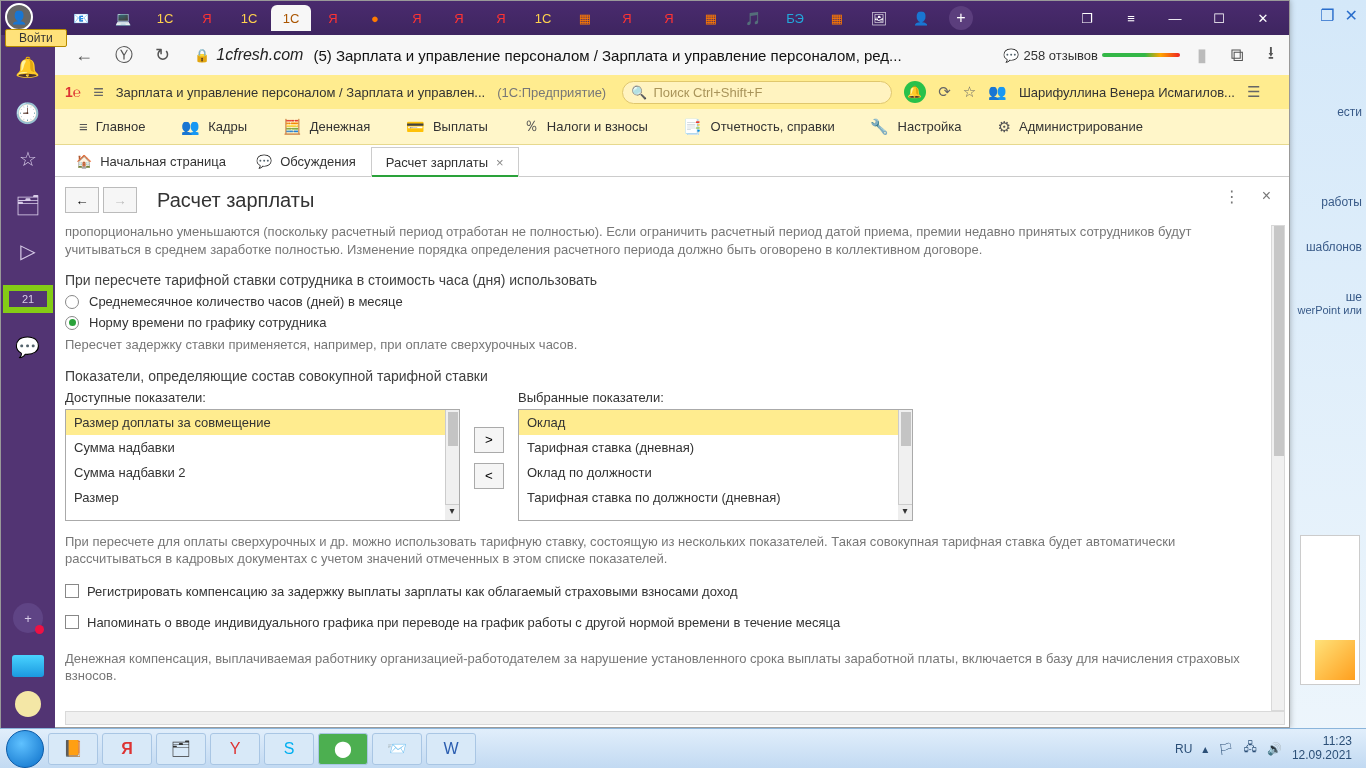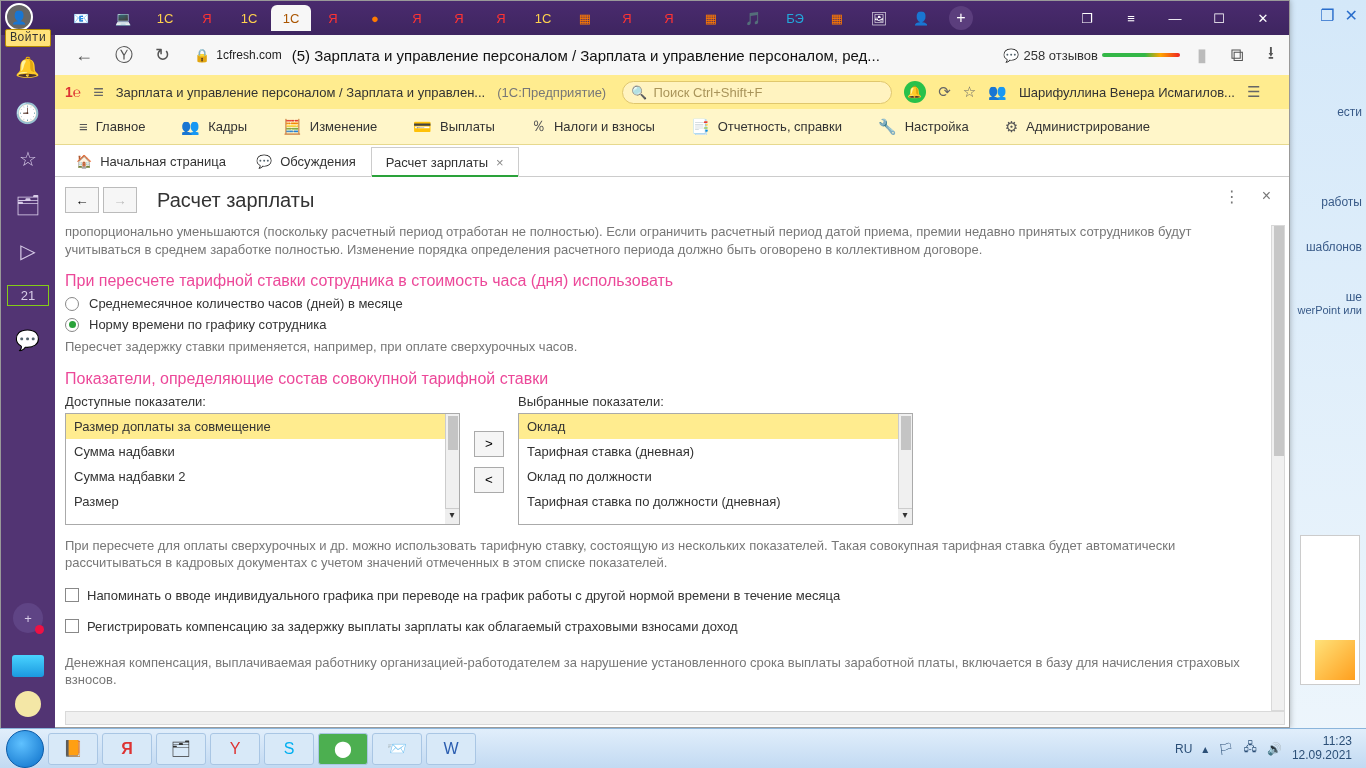--- a/index.html
+++ b/index.html
@@ -25,27 +25,27 @@
 .tabstrip { height: 34px; background: linear-gradient(#4a2b6e, #3e2560); display: flex; align-items: center; padding: 0 4px; gap: 2px; }
 .tabfav { width: 40px; height: 26px; border-radius: 6px 6px 0 0; display: flex; align-items: center; justify-content: center; font-size: 13px; color: #fff; }
 .tabfav.active { background: #f7f7f7; color: #aa5500; }
 .newtab { width: 24px; height: 24px; background: #5b3e7d; border-radius: 50%; color:#fff; display:flex; align-items:center; justify-content:center; margin-left:6px; font-size:16px; }
 .winctrls { margin-left: auto; display: flex; gap: 0; }
 .winctrls span { width: 44px; height: 34px; display:flex; align-items:center; justify-content:center; color:#fff; font-size:13px; }
 
 
 .login-badge { position: absolute; left: 4px; top: 2px; z-index: 30; }
 .login-av { width: 28px; height: 28px; border-radius: 50%; background: #666; border: 2px solid #fff; display:flex; align-items:center; justify-content:center; color:#fff; }
-.login-txt { background: #ffe27a; border: 1px solid #b58a00; padding: 1px 4px; font-size: 12px; border-radius: 2px; margin-top:-2px;font-family:Liberation Mono, monospace; }
+.login-txt { background: #ffe27a; border: 1px solid #b58a00; padding: 1px 13px; font-size: 12px; border-radius: 2px; margin-top:-2px; }
 
 
 .addrrow { height: 40px; display: flex; align-items: center; padding: 0 8px; gap: 10px; background: #f7f7f7; }
 .navbtn { font-size: 18px; color: #555; padding: 0 6px; }
 .addr { flex: 0 0 auto; display: flex; align-items: center; gap: 6px; padding: 0 8px; }
-.addrhost { color: #777; font-size: 12px; }
+.addrhost { color: #777; font-size: 16px; font-style: italic; }
 .addrhost .dark { color: #222; }
 .addrtitle { color: #111; font-size: 15px; margin-left: 4px; }
 .badge-reviews { margin-left: auto; display: flex; align-items: center; gap: 4px; font-size: 13px; }
 .rev-line { width: 78px; height: 4px; background: linear-gradient(90deg,#33b747 55%,#ffa500 75%,#e22 100%); border-radius:2px; }
 .rightico { font-size: 18px; color: #555; padding: 0 7px; }
 
 
 .leftrail { position: absolute; left: 0; top: 34px; width: 54px; height: 694px; background: #523473; display: flex; flex-direction: column; align-items: center; padding-top: 20px; gap: 22px; color: #d8cce8; }
 .leftrail .ri { font-size: 20px; cursor: pointer; }
 .leftrail .plus { width: 30px; height:30px; border-radius:50%; background:#5f4485; display:flex; align-items:center; justify-content:center; position:absolute; bottom:96px; }
@@ -78,21 +78,21 @@
 .content { flex:1; position:relative; padding: 10px 20px 0 10px; overflow:hidden; }
 .pg-nav { display:flex; gap:4px; }
 .pg-nav button { width:34px; height:26px; border:1px solid #bbb; background:#f6f6f6; }
 .pg-title { font-size: 20px; font-weight: 400; margin-left: 20px; }
 .pg-row { display:flex; align-items:center; }
 .tools-right { position:absolute; right:18px; top:10px; display:flex; gap:22px; color:#777; font-size:16px; }
 
 
 .scrollarea { position:absolute; left:10px; top:46px; right:22px; bottom:6px; overflow:hidden; }
 .graytext { color:#777; font-size:13px; line-height:1.35; }
-.greenhead { color:#ec4899; font-size:16px; margin-top:14px; margin-bottom:6px; }
+.greenhead { color:#404040; font-size:14px; margin-top:14px; margin-bottom:6px; }
 .radio-row { display:flex; align-items:center; gap:10px; font-size:13px; margin:6px 0; }
 .radio { width:14px; height:14px; border:1px solid #888; border-radius:50%; display:inline-flex; align-items:center; justify-content:center; }
 .radio.sel::after { content:''; width:7px; height:7px; border-radius:50%; background:#2aa23a; }
 .listlabel { font-size:13px; }
 
 .lists { display:flex; gap:14px; margin-top:4px; align-items:flex-start; }
 .listbox { width:395px; height:112px; border:1px solid #aaa; position:relative; background:#fff; }
 .listbox .item { padding:5px 8px; font-size:13px; cursor:pointer; }
 .listbox .item.sel { background:#ffec8f; }
 .listbox .sb { position:absolute; right:0; top:0; bottom:0; width:14px; background:#f0f0f0; border-left:1px solid #ccc; }
@@ -189,21 +189,21 @@
     <span class="rightico">⧉</span>
     <span class="rightico">⭳</span>
   </div>
 
   <div class="leftrail">
     <span class="ri">🔔</span>
     <span class="ri">🕘</span>
     <span class="ri">☆</span>
     <span class="ri">🗂</span>
     <span class="ri">▷</span>
-    <span class="ri" style="font-size:13px;border:1px solid #84cc16;padding:2px 13px">21</span>
+    <span class="ri" style="font-size:11px;border:6px solid #84cc16;padding:2px 13px">21</span>
     <span class="ri">💬</span>
     <div class="plus">+</div>
     <div class="grad"></div>
     <div class="ycirc"></div>
   </div>
 
   <div class="app">
     <div class="app-hdr">
       <span class="oneC">1℮</span>
       <span style="font-size:18px;color:#666">≡</span>
@@ -225,21 +225,21 @@
       <div class="sec">
           <span class="si">≡</span>
           <span>Главное</span>
         </div>
       <div class="sec">
           <span class="si">👥</span>
           <span>Кадры</span>
         </div>
       <div class="sec">
           <span class="si">🧮</span>
-          <span>Изменение</span>
+          <span>Денежная</span>
         </div>
       <div class="sec">
           <span class="si">💳</span>
           <span>Выплаты</span>
         </div>
       <div class="sec">
           <span class="si">％</span>
           <span>Налоги и взносы</span>
         </div>
       <div class="sec">
@@ -326,25 +326,25 @@
             <div class="item">Тарифная ставка по должности (дневная)</div>
             <div class="sb"></div>
             <div class="dd">▾</div>
           </div>
         </div>
 
         <div class="graytext" style="margin-top:12px">При пересчете для оплаты сверхурочных и др. можно использовать тарифную ставку, состоящую из нескольких показателей. Такая совокупная тарифная ставка будет автоматически рассчитываться в кадровых документах с учетом значений отмеченных в этом списке показателей.</div>
 
         <div class="chk-row">
             <span class="chk"></span>
-            <span>Напоминать о вводе индивидуального графика при переводе на график работы с другой нормой времени в течение месяца</span>
+            <span>Регистрировать компенсацию за задержку выплаты зарплаты как облагаемый страховыми взносами доход</span>
           </div>
         <div class="chk-row">
             <span class="chk"></span>
-            <span>Регистрировать компенсацию за задержку выплаты зарплаты как облагаемый страховыми взносами доход</span>
+            <span>Напоминать о вводе индивидуального графика при переводе на график работы с другой нормой времени в течение месяца</span>
           </div>
         <div class="graytext" style="margin-top:20px">Денежная компенсация, выплачиваемая работнику организацией-работодателем за нарушение установленного срока выплаты заработной платы, включается в базу для начисления страховых взносов.</div>
       </div>
 
       <div class="vbar"></div>
       <div class="hbar"></div>
     </div>
   </div>
 </div>
 

